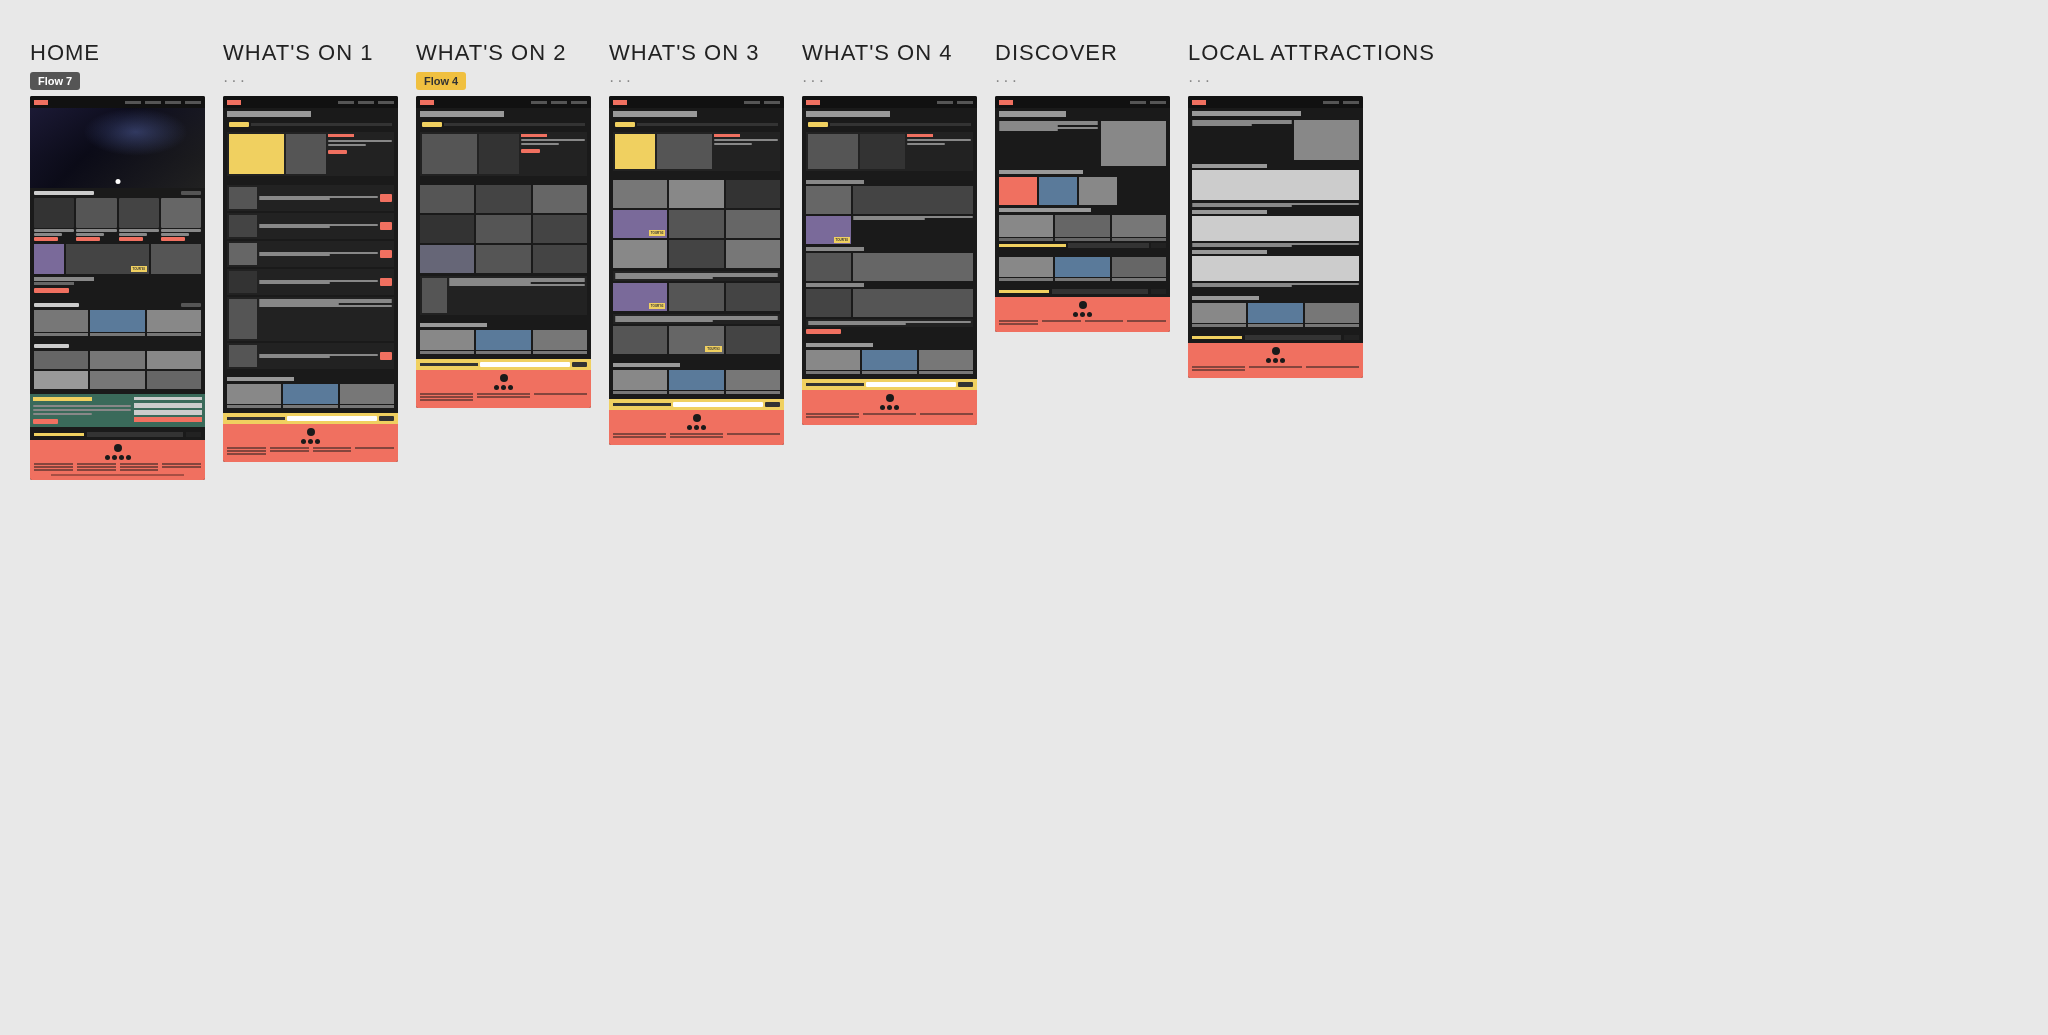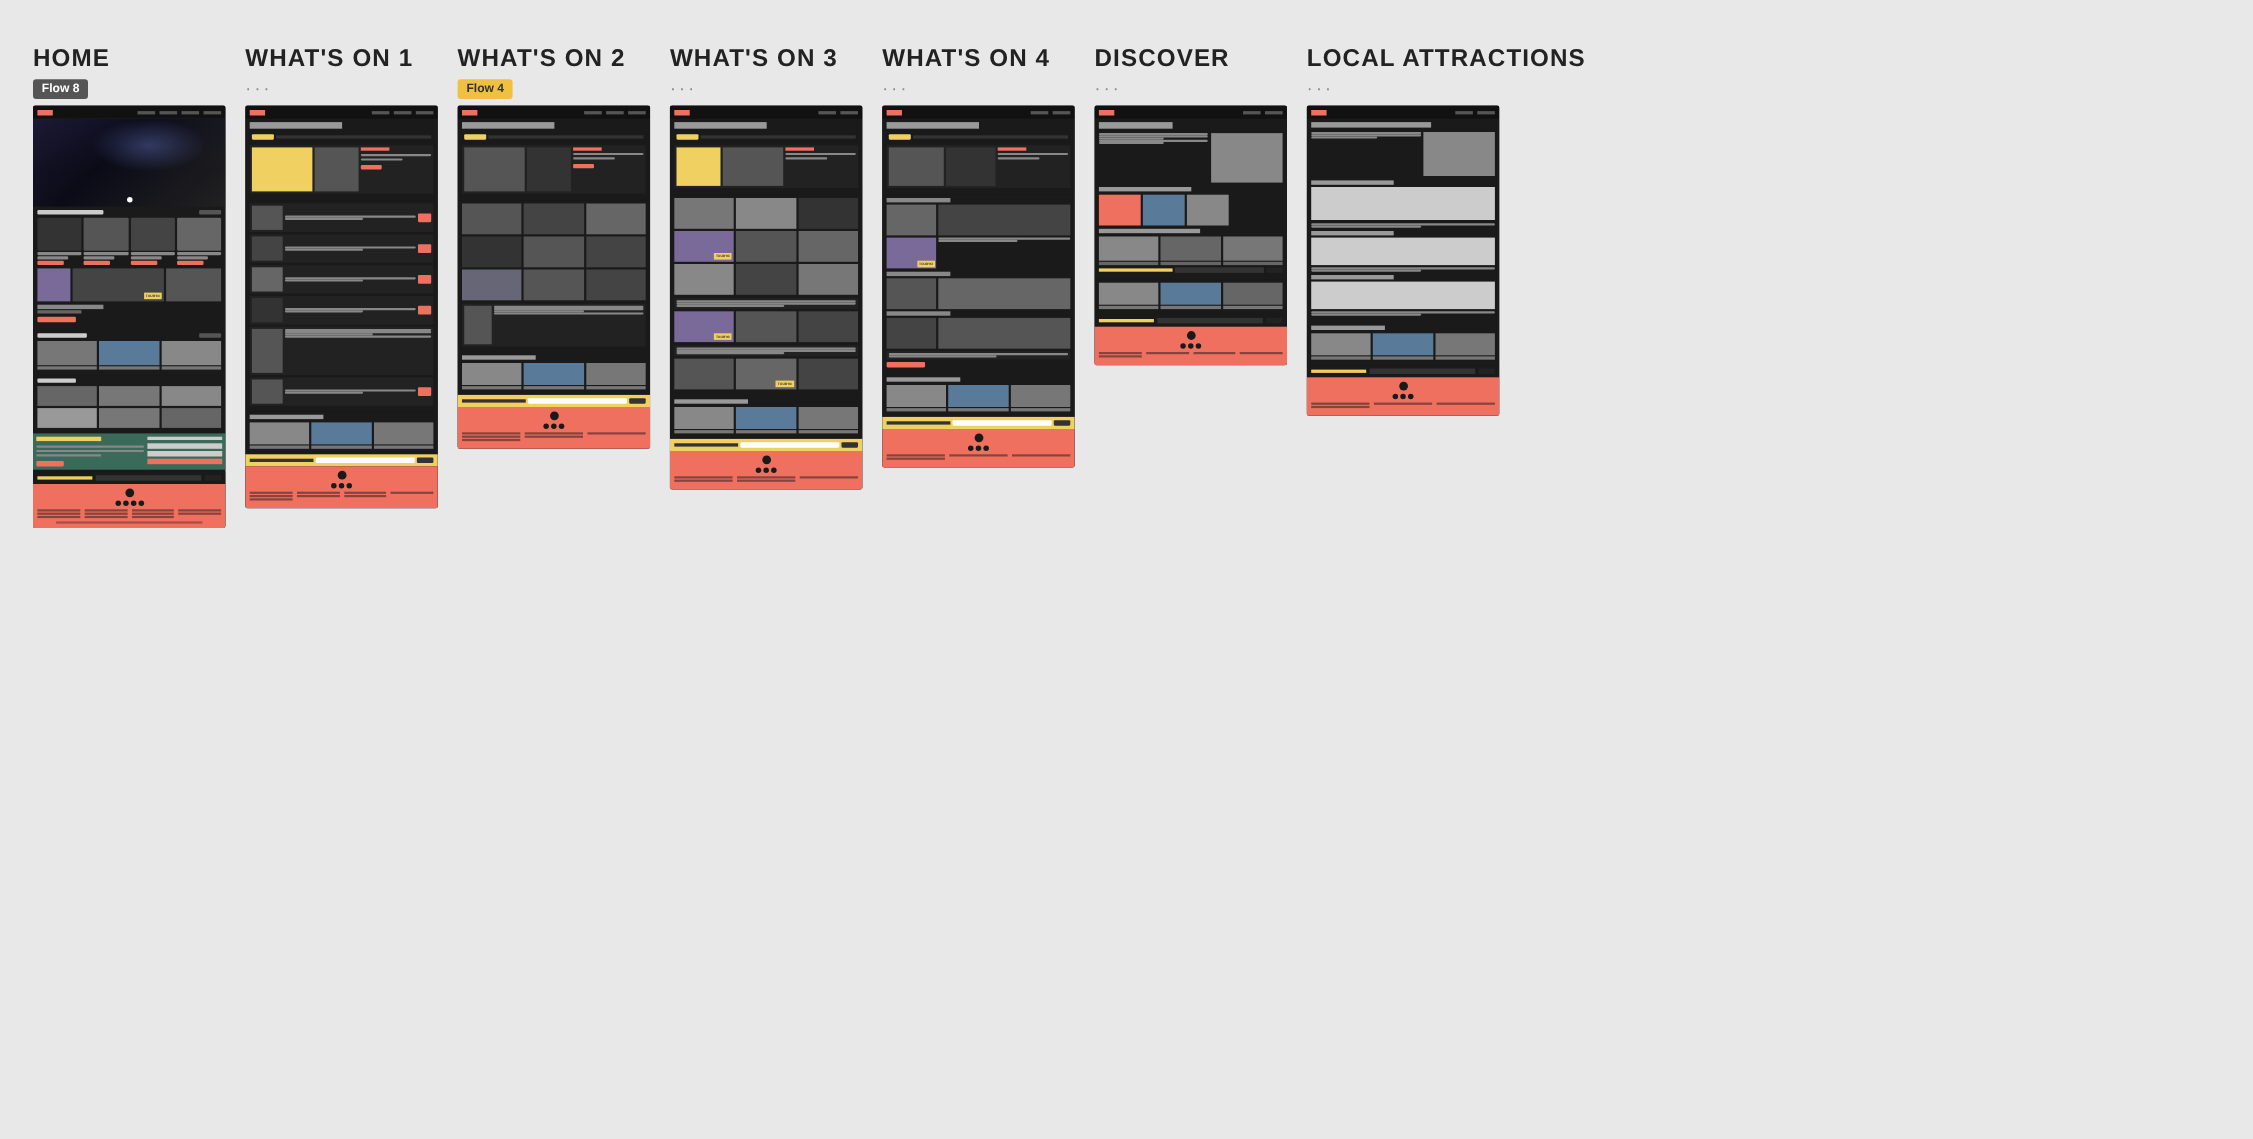--- a/index.html
+++ b/index.html
@@ -21,21 +21,21 @@
 
     .page-column {
       display: flex;
       flex-direction: column;
       align-items: flex-start;
       margin-right: 18px;
     }
 
     .page-label {
       font-size: 22px;
-      font-weight: 700;
+      font-weight: 400;
       color: #222;
       letter-spacing: 1px;
       margin-bottom: 6px;
       text-transform: uppercase;
     }
 
     .flow-badge {
       background: #555;
       color: #fff;
       font-size: 11px;
@@ -394,21 +394,21 @@
       background: #1a1a1a;
     }
   </style>
 </head>
 <body>
 
 <div class="canvas">
 
   <div class="page-column">
     <div class="page-label">HOME</div>
-    <div class="flow-badge">Flow 8</div>
+    <div class="flow-badge">Flow 7</div>
     <div class="mockup" style="width:175px; background:#1a1a1a;">
 
       <div class="mock-nav">
         <div class="mock-nav-logo"></div>
         <div class="mock-nav-links">
           <div class="mock-nav-link"></div>
           <div class="mock-nav-link"></div>
           <div class="mock-nav-link"></div>
           <div class="mock-nav-link"></div>
         </div>

